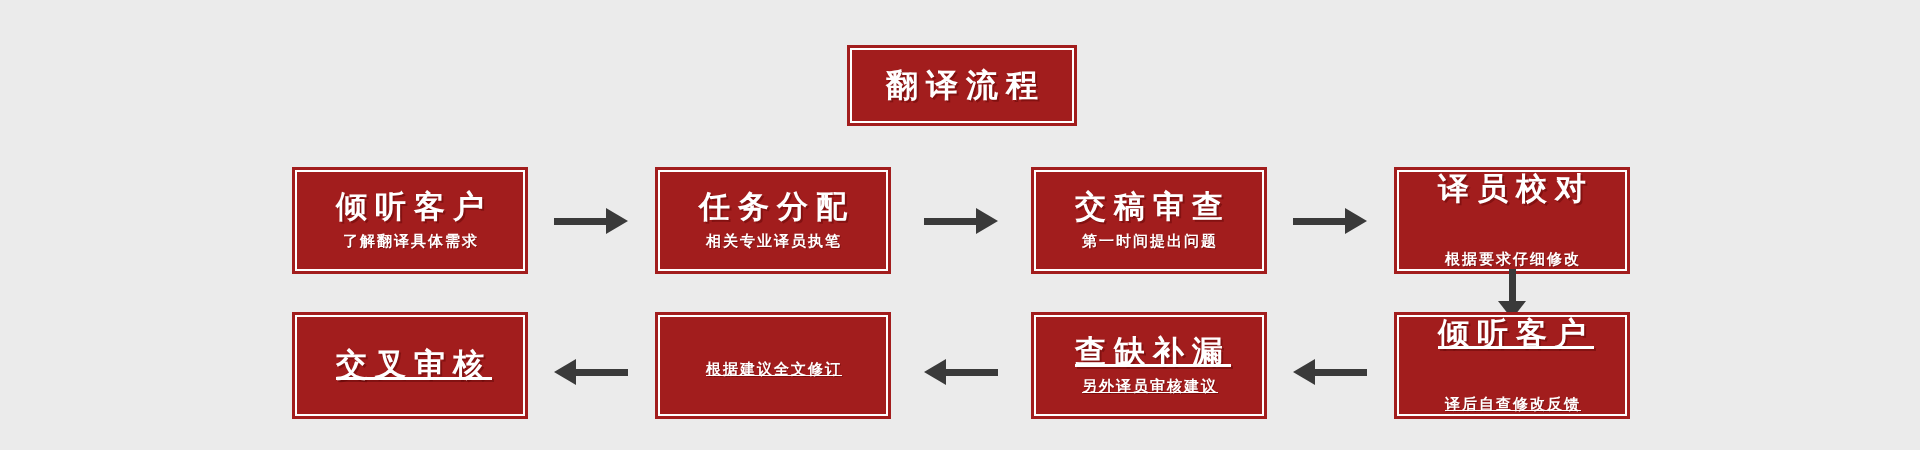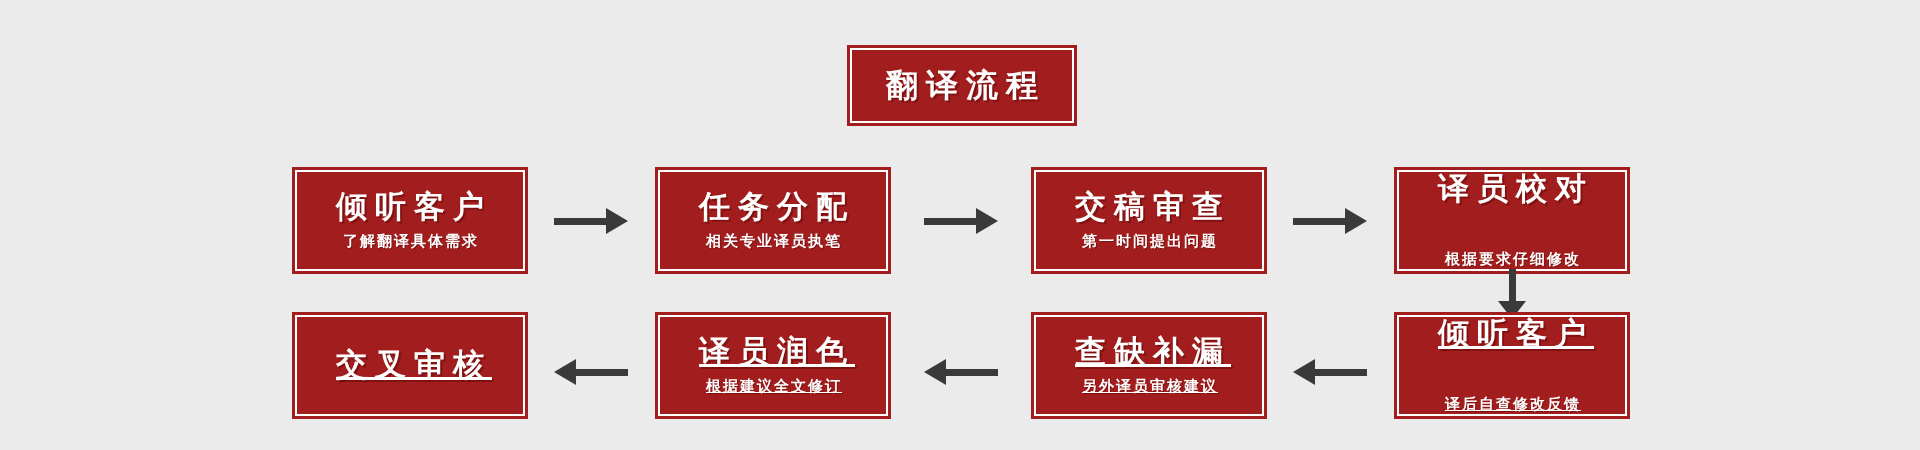--- a/index.html
+++ b/index.html
@@ -180,21 +180,20 @@
     <div class="step-title">查缺补漏</div>
     <div class="step-sub">另外译员审核建议</div>
   </div>
 
   <div class="arrow-h r2a2">
     <div class="head-left"></div>
     <div class="shaft"></div>
   </div>
 
   <div class="box step row2 col2">
-    <div class="step-title">译员润色</div>
     <div class="step-sub">根据建议全文修订</div>
   </div>
 
   <div class="arrow-h r2a3">
     <div class="head-left"></div>
     <div class="shaft"></div>
   </div>
 
   <div class="box step row2 col1">
     <div class="step-title">交叉审核</div>

